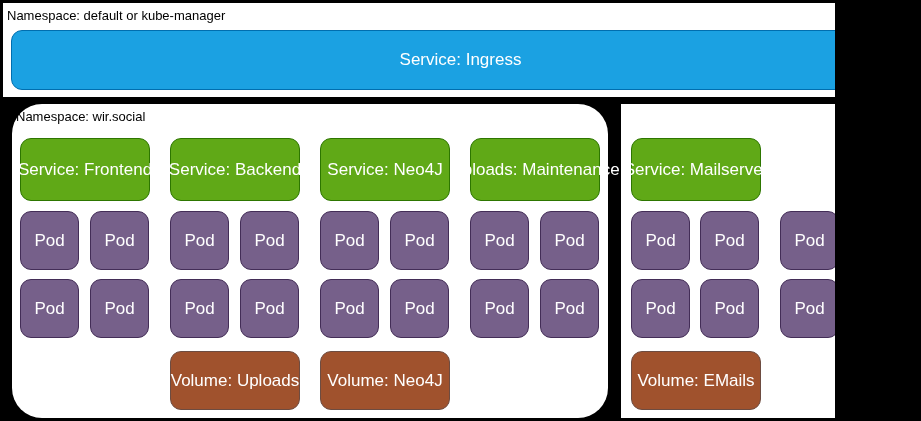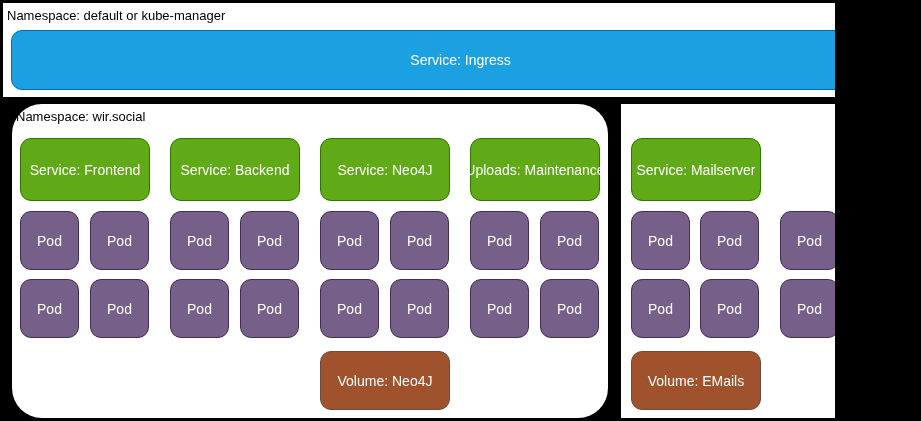--- a/index.html
+++ b/index.html
@@ -28,21 +28,21 @@
     color: #000000;
     white-space: nowrap;
   }
   .node {
     position: absolute;
     display: flex;
     align-items: center;
     justify-content: center;
     text-align: center;
     color: #ffffff;
-    font-size: 14px;
+    font-size: 17px;
     border-radius: 11px;
     box-sizing: border-box;
     white-space: nowrap;
   }
   .ingress { background: #1ba1e2; border: 1px solid #006eaf; left: 8px; top: 27px; width: 899px; height: 60px; }
   .service { background: #60a917; border: 1px solid #2d7600; top: 34px; width: 130px; height: 63px; text-align: center; }
   .pod     { background: #76608a; border: 1px solid #432d57; width: 59px; height: 59px; }
   .volume  { background: #a0522d; border: 1px solid #6d4c41; top: 247px; width: 130px; height: 59px; }
 </style>
 </head>
@@ -74,20 +74,21 @@
 
     <div class="node pod" style="left:8px;top:175px">Pod</div>
     <div class="node pod" style="left:78px;top:175px">Pod</div>
     <div class="node pod" style="left:158px;top:175px">Pod</div>
     <div class="node pod" style="left:228px;top:175px">Pod</div>
     <div class="node pod" style="left:308px;top:175px">Pod</div>
     <div class="node pod" style="left:378px;top:175px">Pod</div>
     <div class="node pod" style="left:458px;top:175px">Pod</div>
     <div class="node pod" style="left:528px;top:175px">Pod</div>
 
+    <div class="node volume" style="left:158px">Volume: Uploads</div>
     <div class="node volume" style="left:308px">Volume: Neo4J</div>
   </section>
 
   <section class="panel panel-right">
 
     <div class="node service" style="left:10px">Service: Mailserver</div>
 
     <div class="node pod" style="left:10px;top:107px">Pod</div>
     <div class="node pod" style="left:79px;top:107px">Pod</div>
     <div class="node pod" style="left:159px;top:107px">Pod</div>

